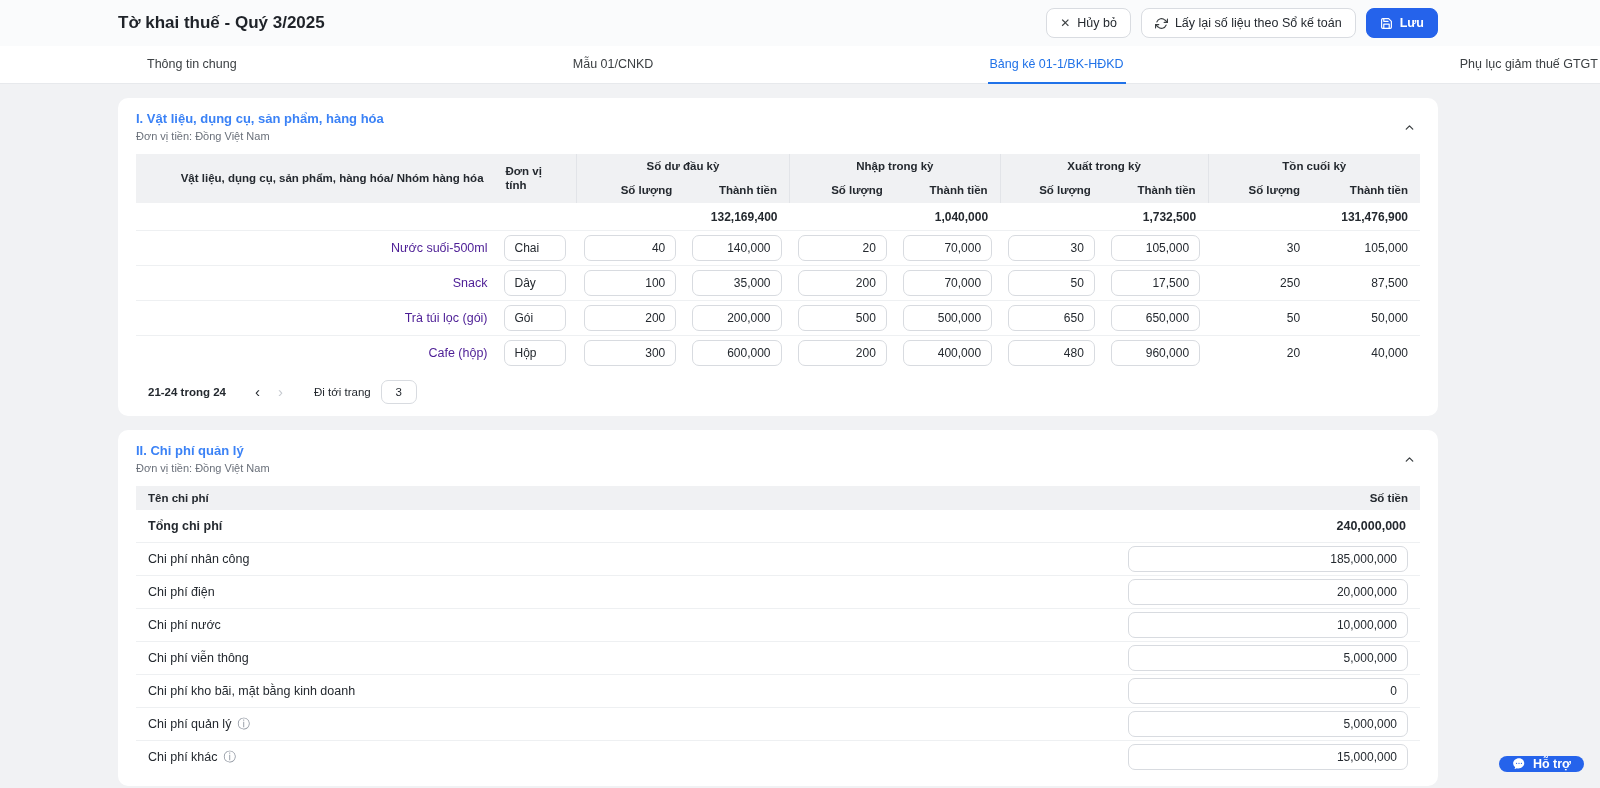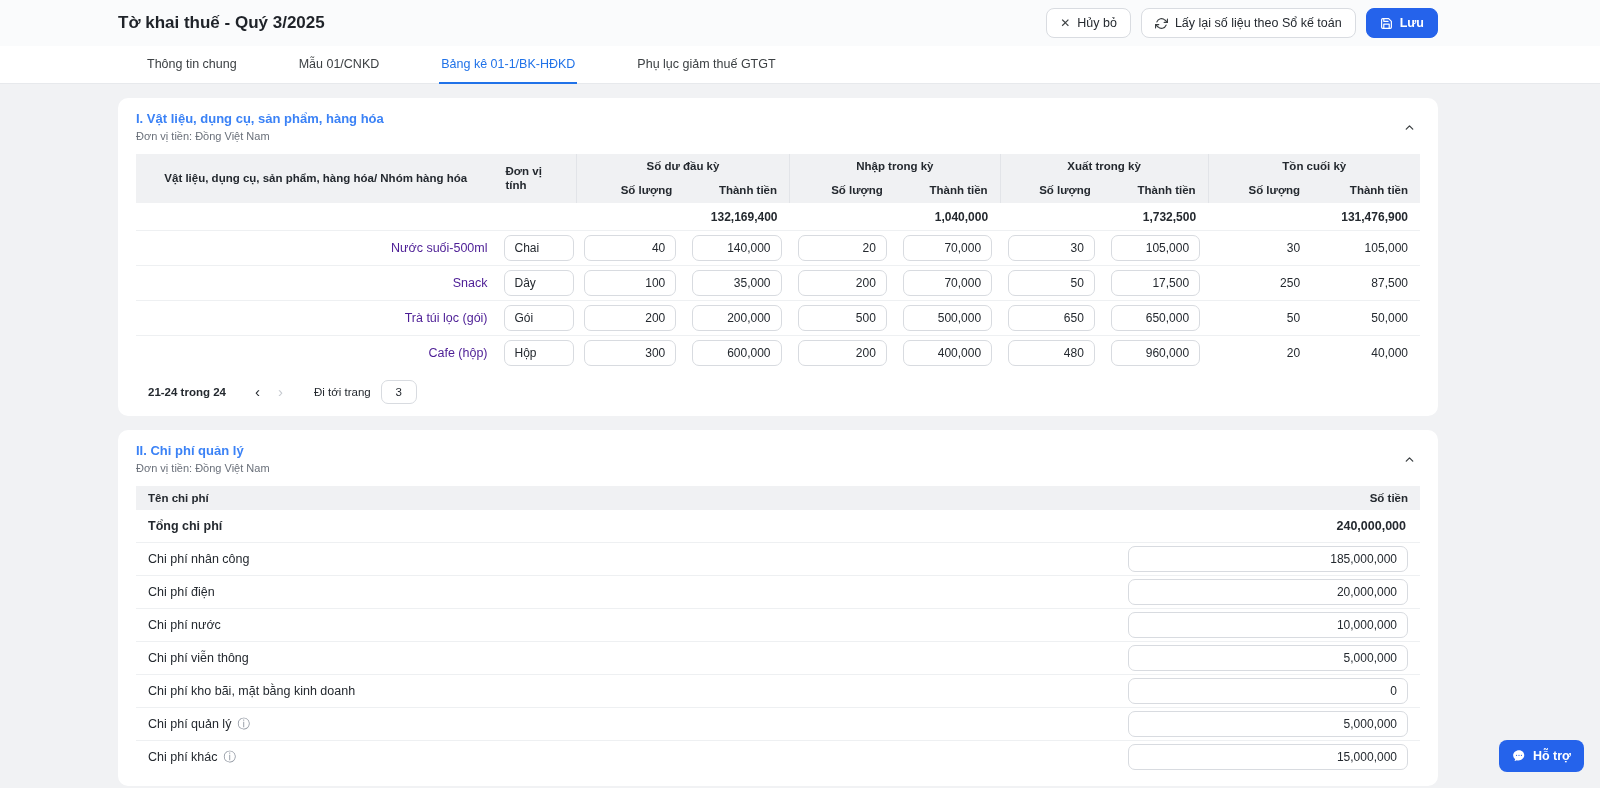--- a/index.html
+++ b/index.html
@@ -31,20 +31,21 @@
     background: #2563eb; border-color: #2563eb; color: #fff; font-weight: 600;
   }
 
   
   .tabbar {
     background: #fff;
     border-bottom: 1px solid #e7e9ec;
     display: flex; gap: 58px;
     padding: 0 0 0 145px;
     height: 38px;
+    justify-content: space-between;
   }
   .tab {
     display: flex; align-items: center;
     font-size: 12.5px; color: #3c4043; cursor: pointer;
     border-bottom: 2px solid transparent; margin-bottom: -1px;
     padding: 0 2px;
   }
   .tab.active { color: #2072e8; border-bottom-color: #2072e8; }
 
   
@@ -61,37 +62,37 @@
     background: none; border: none; cursor: pointer; color: #3c4043;
     padding: 4px; margin-top: 6px; line-height: 0;
   }
 
   
   table.inv-table { width: 100%; border-collapse: collapse; font-size: 12px; table-layout: fixed; }
   .inv-table thead th {
     background: #f0f1f3; font-weight: 600; font-size: 11.5px; color: #24292f;
     padding: 5px 12px; line-height: 1.25;
   }
-  .inv-table .th-name { text-align: center; }
+  .inv-table .th-name { text-align: right; }
   .inv-table .th-unit { text-align: left; padding-left: 10px; }
   .inv-table .th-group { text-align: center; border-left: 1px solid #e2e4e8; }
   .inv-table .th-sub { text-align: right; font-weight: 600; }
   .inv-table .th-sub.grp-start { border-left: 1px solid #e2e4e8; }
   .inv-table td { padding: 4px 8px; vertical-align: middle; }
   .inv-table .totals-row td { padding: 7px 12px 6px; font-weight: 700; text-align: right; font-size: 12px; }
   .inv-table tr.data-row td { border-top: 1px solid #eef0f2; height: 33px; }
   .inv-table .c-name { text-align: right; padding-left: 12px; font-size: 12.5px; color: #4c1d95; margin-top: 45px; }
   .inv-table .c-plain { text-align: right; padding-right: 12px; font-size: 12px; }
   .inp {
     width: 100%; height: 26px;
     border: 1px solid #d8dbe0; border-radius: 7px;
     padding: 0 10px; font-size: 12px; color: #24292f;
     text-align: right; background: #fff; font-family: inherit;
   }
-  .inp-unit { text-align: left; width: 70px; }
+  .inp-unit { text-align: left; width: 62px; }
 
   
   .pagination { display: flex; align-items: center; margin-top: 10px; padding-left: 12px; font-size: 11.5px; }
   .page-range { font-weight: 700; color: #24292f; margin-right: 20px; }
   .page-nav {
     background: none; border: none; font-size: 15px; cursor: pointer;
     padding: 0 9px; color: #24292f; line-height: 1;
   }
   .page-nav.disabled { color: #c6cad0; cursor: default; }
   .goto-label { margin: 0 10px 0 22px; color: #24292f; }
@@ -121,21 +122,21 @@
     border: 1px solid #d8dbe0; border-radius: 7px;
     padding: 0 10px; font-size: 12px; text-align: right;
     color: #24292f; font-family: inherit; background: #fff;
   }
 
   
   .support-btn {
     position: fixed; right: 16px; bottom: 16px;
     display: inline-flex; align-items: center; gap: 7px;
     background: #2563eb; color: #fff; border: none; border-radius: 8px;
-    height: 32px; padding: 0 13px; font-size: 12.5px; font-weight: 600;
+    height: 16px; padding: 0 13px; font-size: 12.5px; font-weight: 600;
     cursor: pointer; font-family: inherit;
   }
 </style>
 </head>
 <body>
 
 <div class="topbar">
   <div class="page-title">Tờ khai thuế - Quý 3/2025</div>
   <div class="topbar-actions">
     <button class="btn">

